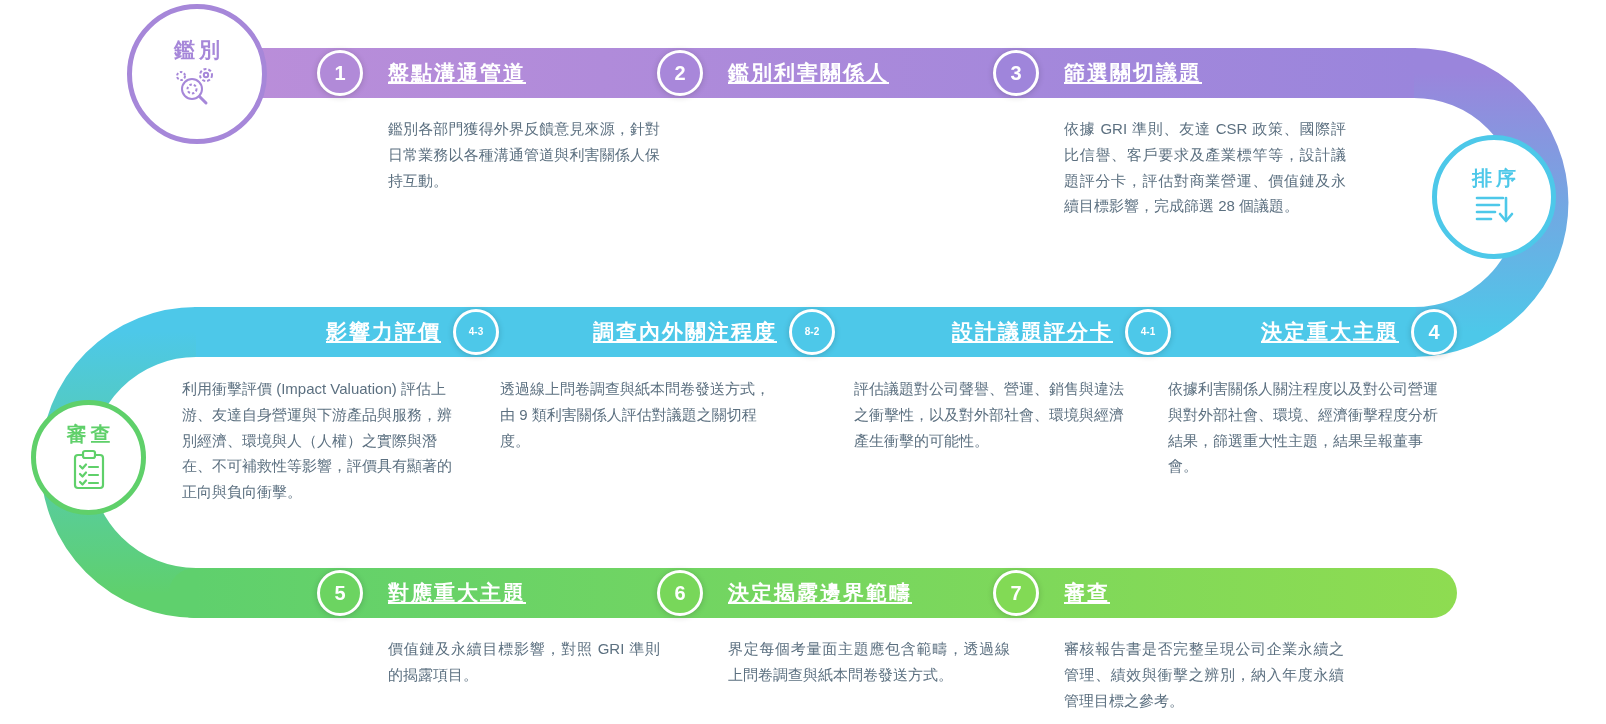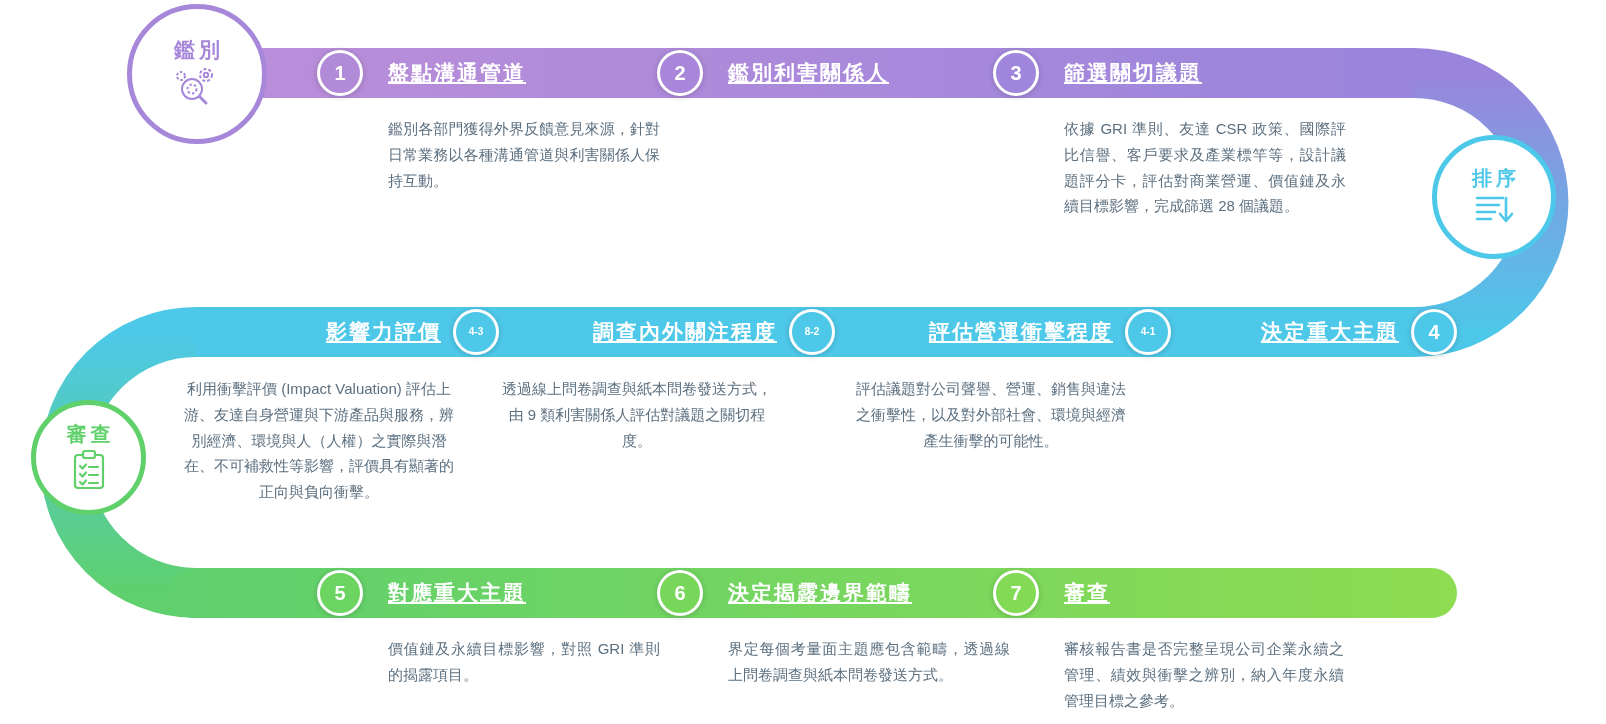--- a/index.html
+++ b/index.html
@@ -40,21 +40,21 @@
   .title{
     position:absolute;color:#fff;font-size:21px;font-weight:bold;
     letter-spacing:2px;line-height:1;white-space:nowrap;z-index:2;text-decoration:underline;
   }
 
   
   .desc{
     position:absolute;font-size:15px;line-height:1.72;color:#5c7080;
     text-align:justify;z-index:2;
   }
-  .desc.ctr{text-align:center;}
+  .desc.ctr{text-align:left;}
 </style>
 </head>
 <body>
 
 <div class="stage">
 
   <svg class="snake" width="1606" height="724" viewBox="0 0 1606 724">
     <defs>
       <linearGradient id="gTop" gradientUnits="userSpaceOnUse" x1="197" y1="0" x2="1415" y2="0">
         <stop offset="0" stop-color="#bb8ed9"></stop>
@@ -137,25 +137,26 @@
 
   <div class="num fc sub" style="left:453px;top:309px">4-3</div>
   <div class="title" style="right:1165px;top:321px">影響力評價</div>
   <div class="desc ctr" style="left:182px;top:376px;width:274px">利用衝擊評價 (Impact Valuation) 評估上游、友達自身營運與下游產品與服務，辨別經濟、環境與人（人權）之實際與潛在、不可補救性等影響，評價具有顯著的正向與負向衝擊。</div>
 
   <div class="num fc sub" style="left:789px;top:309px">8-2</div>
   <div class="title" style="right:829px;top:321px">調查內外關注程度</div>
   <div class="desc ctr" style="left:500px;top:376px;width:274px">透過線上問卷調查與紙本問卷發送方式，由 9 類利害關係人評估對議題之關切程度。</div>
 
   <div class="num fc sub" style="left:1125px;top:309px">4-1</div>
-  <div class="title" style="right:493px;top:321px">評估營運衝擊程度</div>
+  <div class="title" style="right:493px;top:321px">設計議題評分卡</div>
   <div class="desc ctr" style="left:854px;top:376px;width:274px">評估議題對公司聲譽、營運、銷售與違法之衝擊性，以及對外部社會、環境與經濟產生衝擊的可能性。</div>
 
   <div class="num fc" style="left:1411px;top:309px">4</div>
   <div class="title" style="right:207px;top:321px">決定重大主題</div>
+  <div class="desc ctr" style="left:1168px;top:376px;width:276px">依據利害關係人關注程度以及對公司營運與對外部社會、環境、經濟衝擊程度分析結果，篩選重大性主題，結果呈報董事會。</div>
 
   <div class="num f5" style="left:317px;top:570px">5</div>
   <div class="title" style="left:388px;top:582px">對應重大主題</div>
   <div class="desc" style="left:388px;top:636px;width:272px">價值鏈及永續目標影響，對照 GRI 準則的揭露項目。</div>
 
   <div class="num f6" style="left:657px;top:570px">6</div>
   <div class="title" style="left:728px;top:582px">決定揭露邊界範疇</div>
   <div class="desc" style="left:728px;top:636px;width:282px">界定每個考量面主題應包含範疇，透過線上問卷調查與紙本問卷發送方式。</div>
 
   <div class="num f7" style="left:993px;top:570px">7</div>

